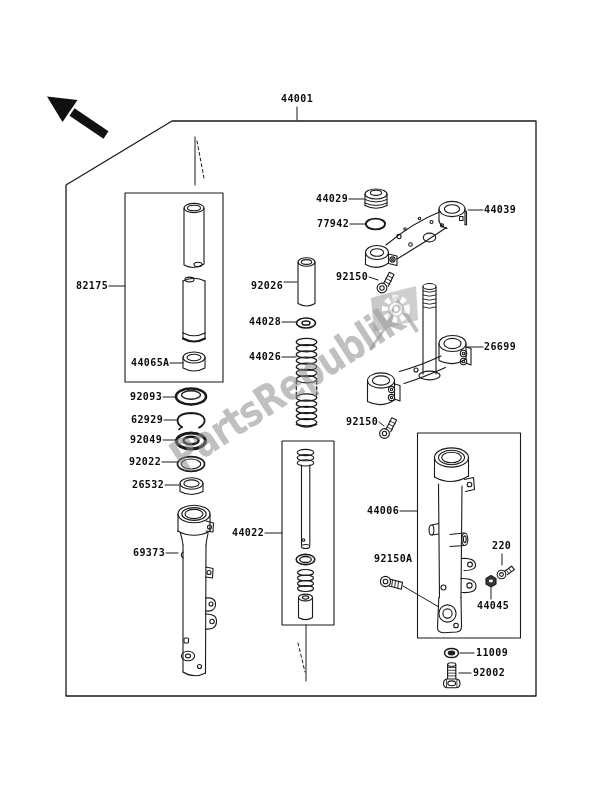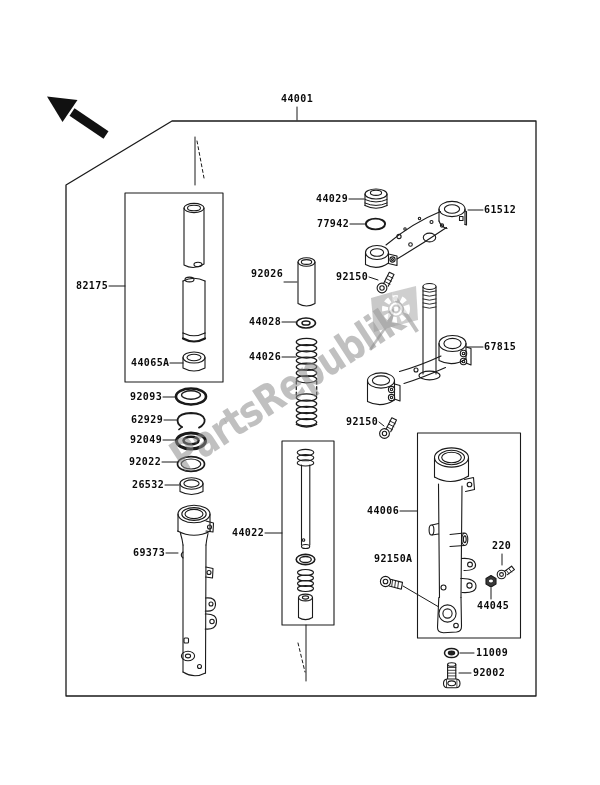--- a/index.html
+++ b/index.html
@@ -302,28 +302,28 @@
 
   <div class="plabel" style="left:281px;top:93px">44001</div>
   <div class="plabel" style="left:76px;top:280px">82175</div>
   <div class="plabel" style="left:131px;top:357px">44065A</div>
   <div class="plabel" style="left:130px;top:391px">92093</div>
   <div class="plabel" style="left:131px;top:414px">62929</div>
   <div class="plabel" style="left:130px;top:434px">92049</div>
   <div class="plabel" style="left:129px;top:456px">92022</div>
   <div class="plabel" style="left:132px;top:479px">26532</div>
   <div class="plabel" style="left:133px;top:547px">69373</div>
-  <div class="plabel" style="left:251px;top:268px">92026</div>
+  <div class="plabel" style="left:251px;top:280px">92026</div>
   <div class="plabel" style="left:249px;top:316px">44028</div>
   <div class="plabel" style="left:249px;top:351px">44026</div>
   <div class="plabel" style="left:336px;top:271px">92150</div>
   <div class="plabel" style="left:316px;top:193px">44029</div>
   <div class="plabel" style="left:317px;top:218px">77942</div>
-  <div class="plabel" style="left:484px;top:204px">61512</div>
-  <div class="plabel" style="left:484px;top:341px">67815</div>
+  <div class="plabel" style="left:484px;top:204px">44039</div>
+  <div class="plabel" style="left:484px;top:341px">26699</div>
   <div class="plabel" style="left:346px;top:416px">92150</div>
   <div class="plabel" style="left:232px;top:527px">44022</div>
   <div class="plabel" style="left:367px;top:505px">44006</div>
   <div class="plabel" style="left:374px;top:553px">92150A</div>
   <div class="plabel" style="left:492px;top:540px">220</div>
   <div class="plabel" style="left:477px;top:600px">44045</div>
   <div class="plabel" style="left:476px;top:647px">11009</div>
   <div class="plabel" style="left:473px;top:667px">92002</div>
 
   <div class="watermark-layer">

